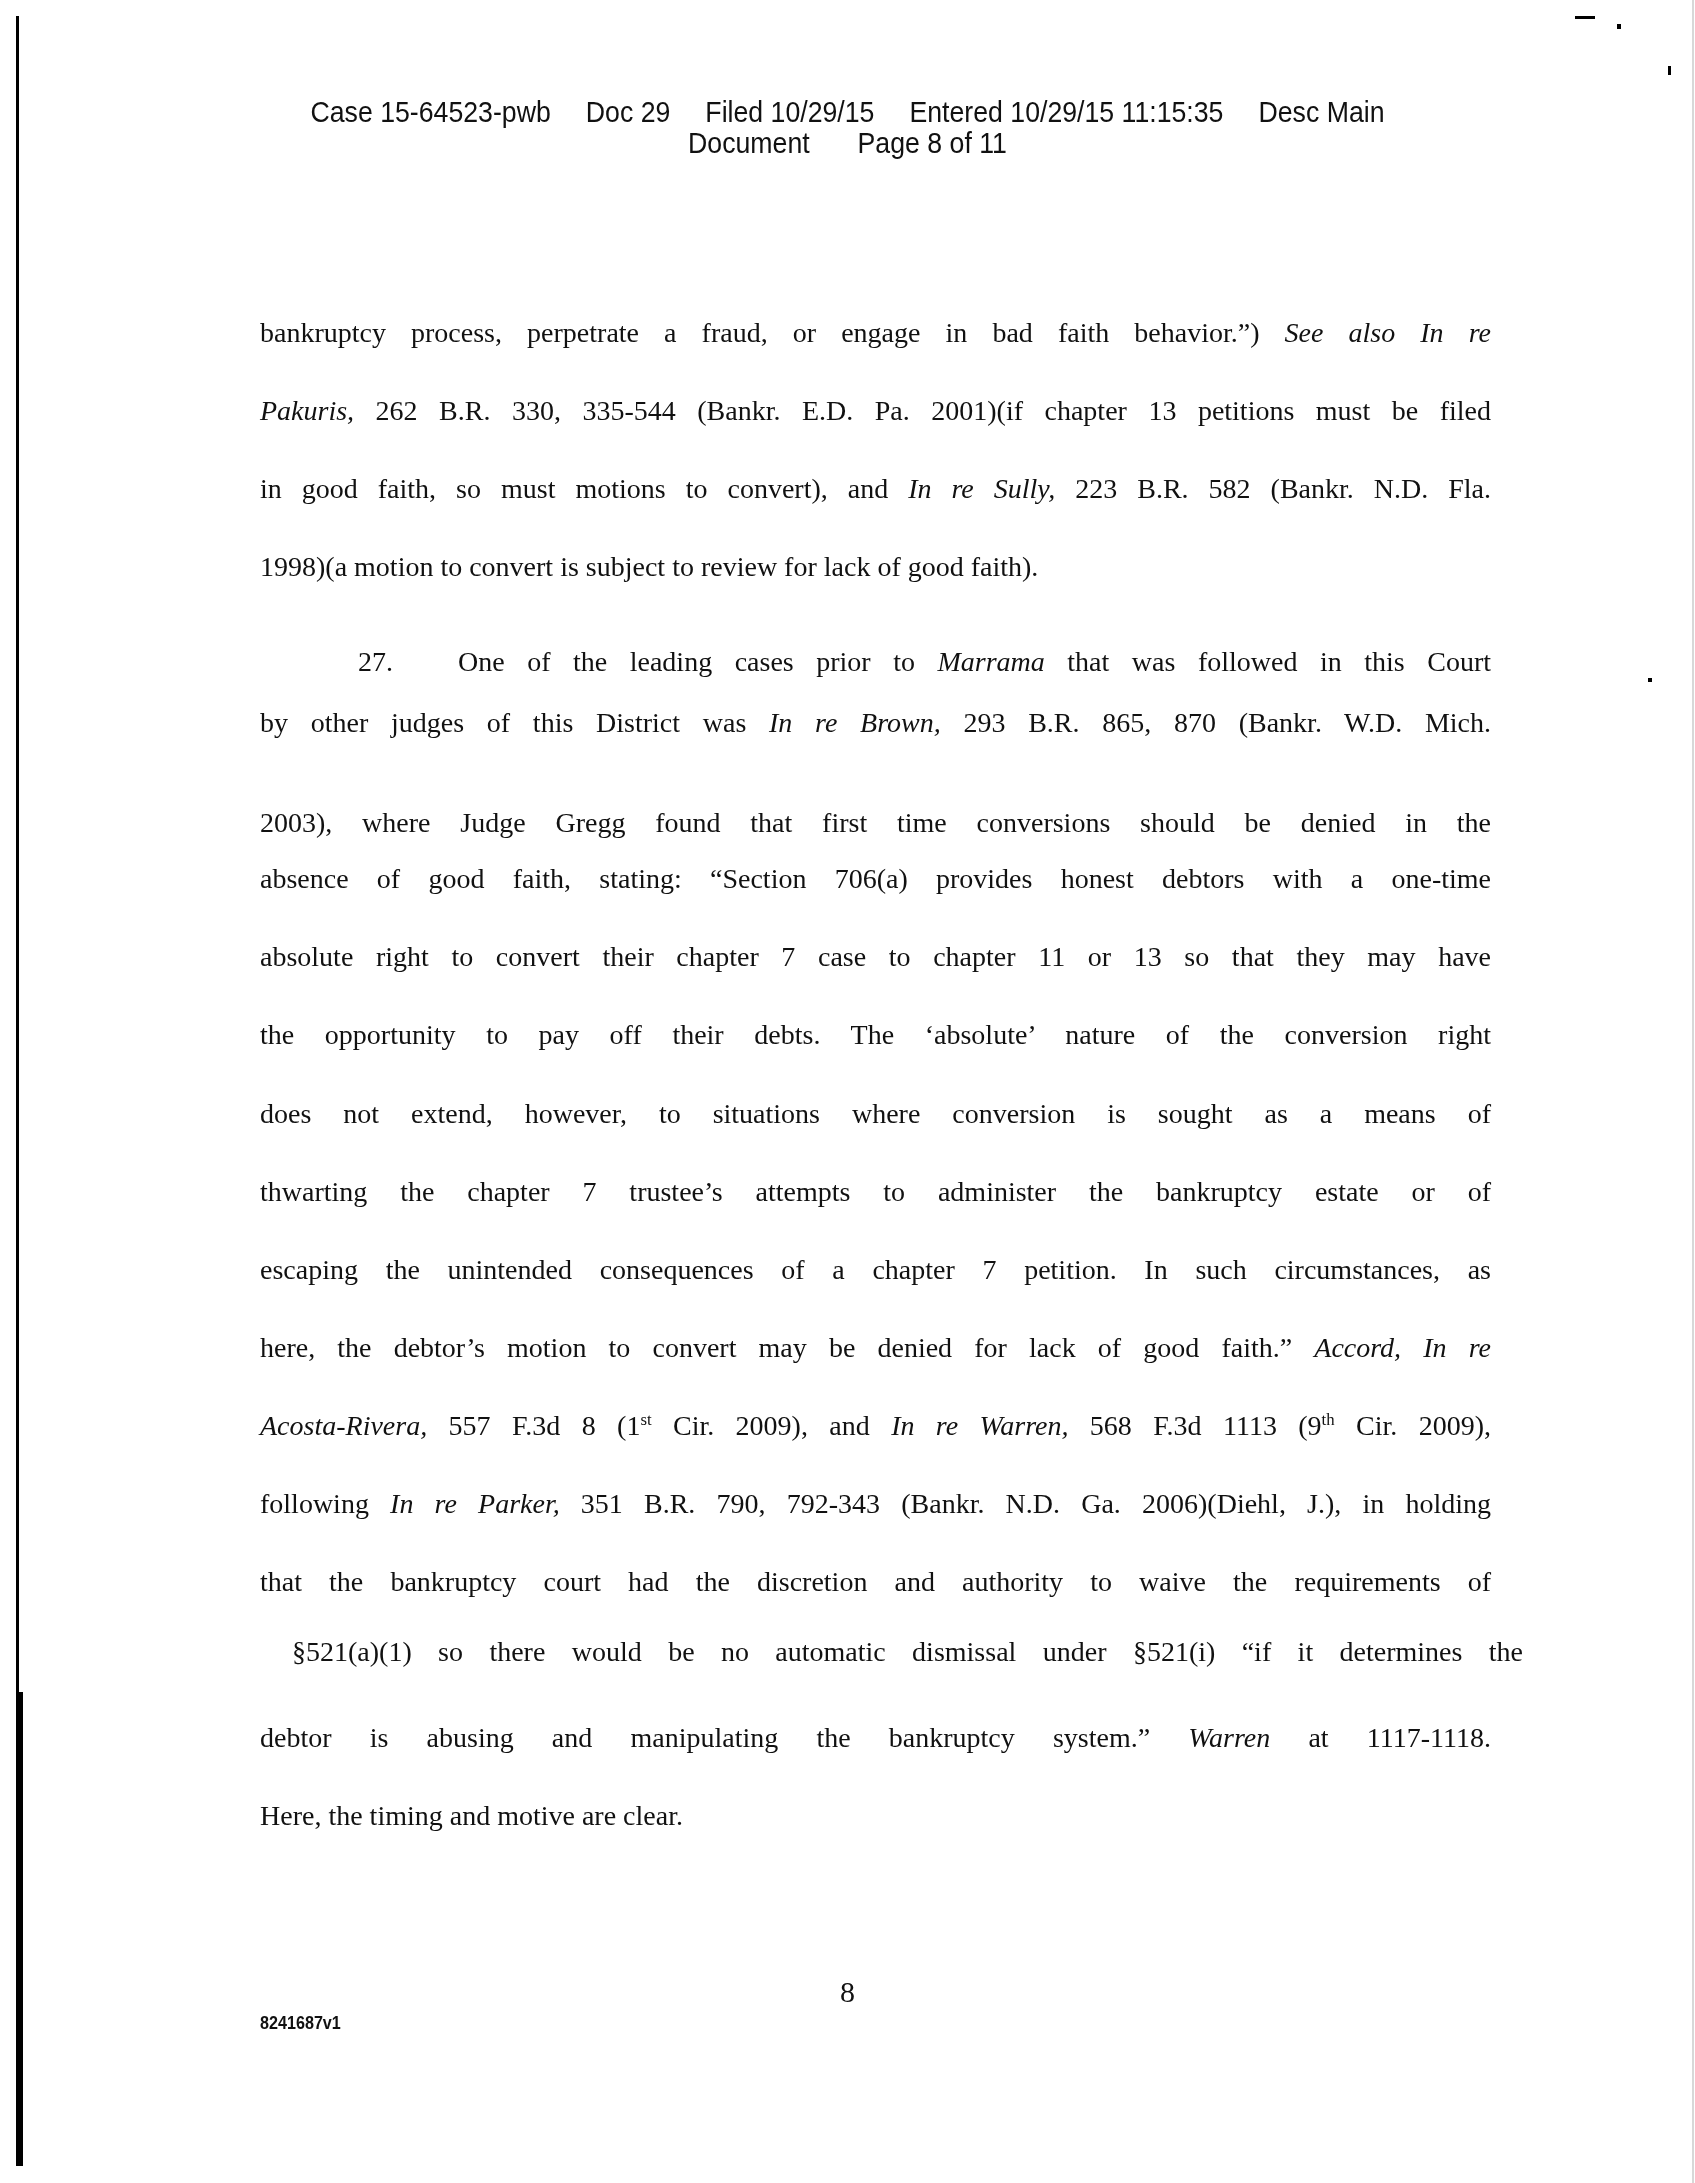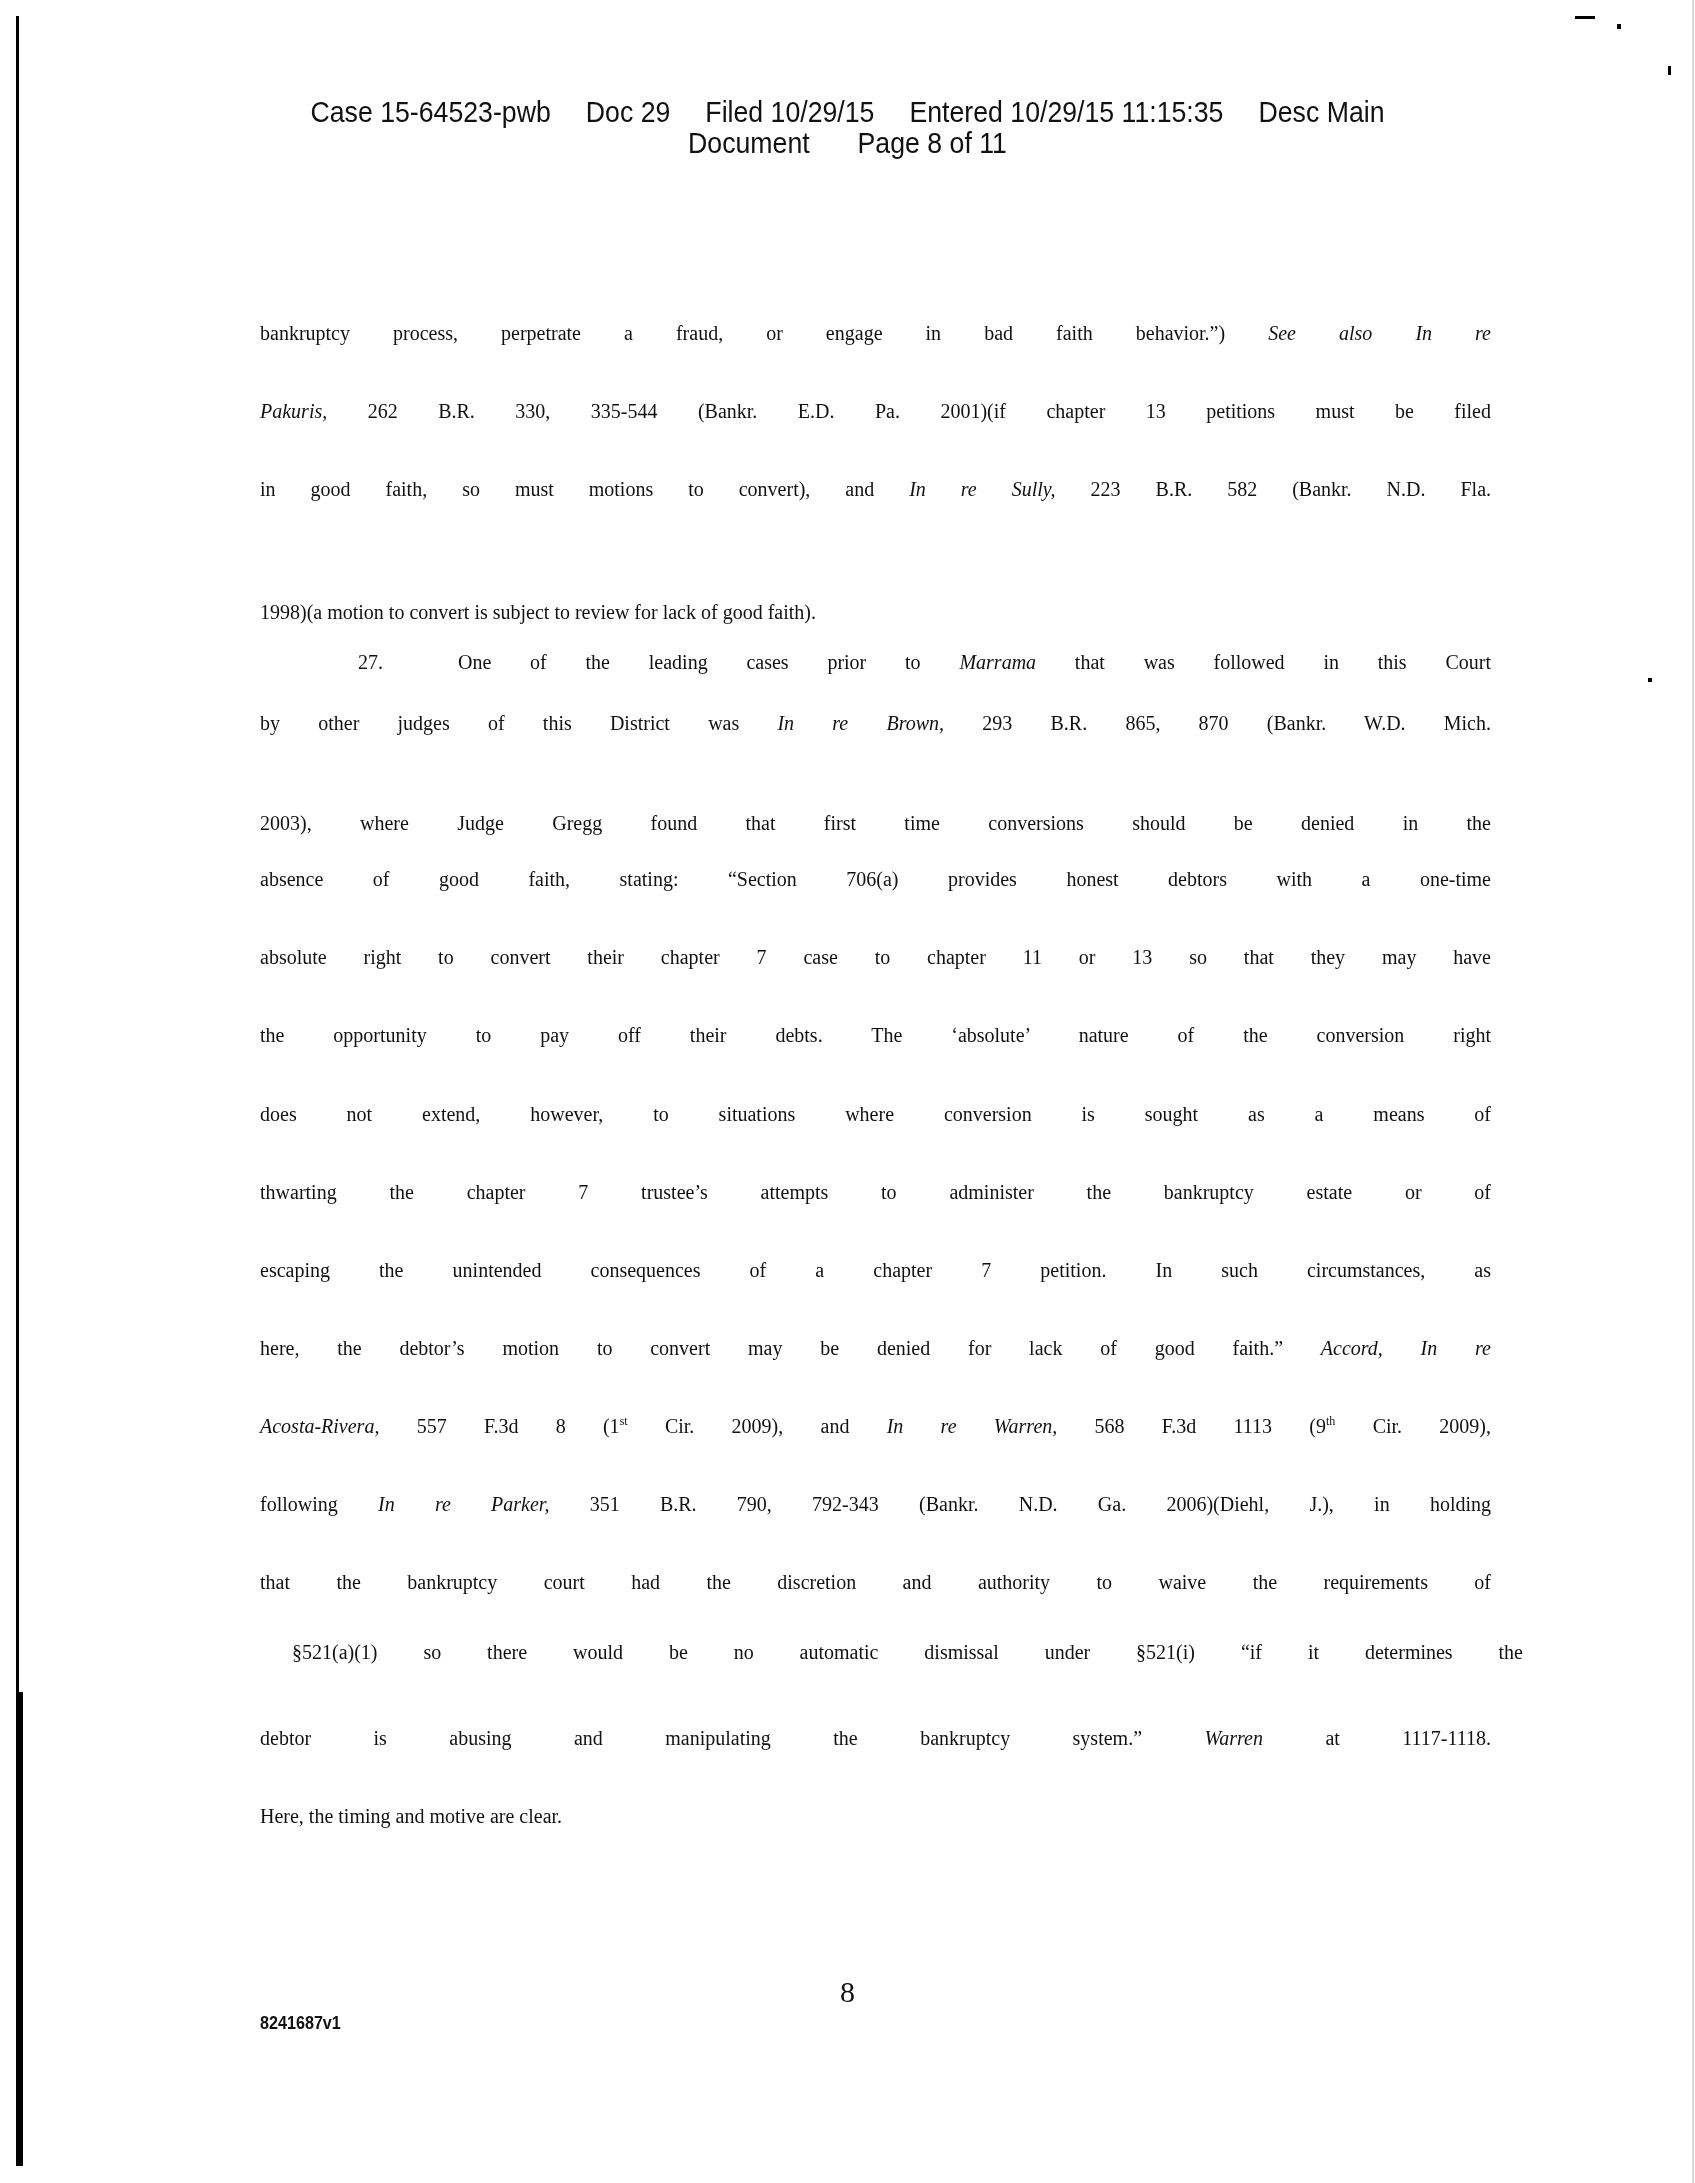--- a/index.html
+++ b/index.html
@@ -9,21 +9,21 @@
   .bar-left-thick { position:absolute; left:16px; top:1692px; width:7px; height:474px; background:#000; }
   .bar-right { position:absolute; left:1692px; top:0; width:2px; height:2183px; background:#d8d8d8; }
   .speck { position:absolute; background:#000; }
   .header { position:absolute; left:0; width:1695px; text-align:center;
             font-family:"Liberation Sans", sans-serif; font-size:29px; color:#111;
             transform:scaleX(0.92); transform-origin:center; }
   .header .sep { display:inline-block; width:30px; }
   .hdr1 { top:96px; }
   .hdr2 { top:127px; }
   .line { position:absolute; left:260px; width:1231px; height:40px;
-          font-family:"Liberation Serif", serif; font-size:20px; color:#111;
+          font-family:"Liberation Serif", serif; font-size:28px; color:#111;
           white-space:nowrap; text-align:justify; text-align-last:justify; line-height:40px; }
   .line.last { text-align-last:left; }
   .line.indent .num { display:inline-block; width:100px; padding-left:98px; }
   .line i { font-style:italic; }
   sup { font-size:0.6em; vertical-align:super; line-height:0; }
   .pagenum { position:absolute; left:0; width:1695px; top:1975px; text-align:center;
              font-family:"Liberation Serif", serif; font-size:30px; color:#111; }
   .docid { position:absolute; left:260px; top:2012px; font-family:"Liberation Sans", sans-serif;
            font-size:19px; font-weight:bold; color:#111; transform:scaleX(0.85); transform-origin:left; }
 </style>
@@ -48,21 +48,21 @@
   </div>
   <div class="header hdr2">
     <span>Document</span><span class="sep" style="width:44px"></span>
     <span>Page 8 of 11</span>
   </div>
 
   <div id="body">
       <div class="line" style="top: 313px;"><span>bankruptcy process, perpetrate a fraud, or engage in bad faith behavior.”) </span><i>See also In re</i></div>
       <div class="line" style="top: 391px;"><i>Pakuris,</i><span> 262 B.R. 330, 335-544 (Bankr. E.D. Pa. 2001)(if chapter 13 petitions must be filed</span></div>
       <div class="line" style="top: 469px;"><span>in good faith, so must motions to convert), and </span><i>In re Sully,</i><span> 223 B.R. 582 (Bankr. N.D. Fla.</span></div>
-      <div class="line last" style="top: 547px; margin-top: 45px;"><span>1998)(a motion to convert is subject to review for lack of good faith).</span></div>
+      <div class="line last" style="top: 547px;"><span>1998)(a motion to convert is subject to review for lack of good faith).</span></div>
       <div class="line indent" style="top: 642px;"><span class="num">27.</span><span>One of the leading cases prior to </span><i>Marrama</i><span> that was followed in this Court</span></div>
       <div class="line" style="top: 703px;"><span>by other judges of this District was </span><i>In re Brown,</i><span> 293 B.R. 865, 870 (Bankr. W.D. Mich.</span></div>
       <div class="line" style="top: 803px;"><span>2003), where Judge Gregg found that first time conversions should be denied in the</span></div>
       <div class="line" style="top: 859px;"><span>absence of good faith, stating: “Section 706(a) provides honest debtors with a one-time</span></div>
       <div class="line" style="top: 937px;"><span>absolute right to convert their chapter 7 case to chapter 11 or 13 so that they may have</span></div>
       <div class="line" style="top: 1015px;"><span>the opportunity to pay off their debts.  The ‘absolute’ nature of the conversion right</span></div>
       <div class="line" style="top: 1094px;"><span>does not extend, however, to situations where conversion is sought as a means of</span></div>
       <div class="line" style="top: 1172px;"><span>thwarting the chapter 7 trustee’s attempts to administer the bankruptcy estate or of</span></div>
       <div class="line" style="top: 1250px;"><span>escaping the unintended consequences of a chapter 7 petition.  In such circumstances, as</span></div>
       <div class="line" style="top: 1328px;"><span>here, the debtor’s motion to convert may be denied for lack of good faith.”  </span><i>Accord, In re</i></div>

